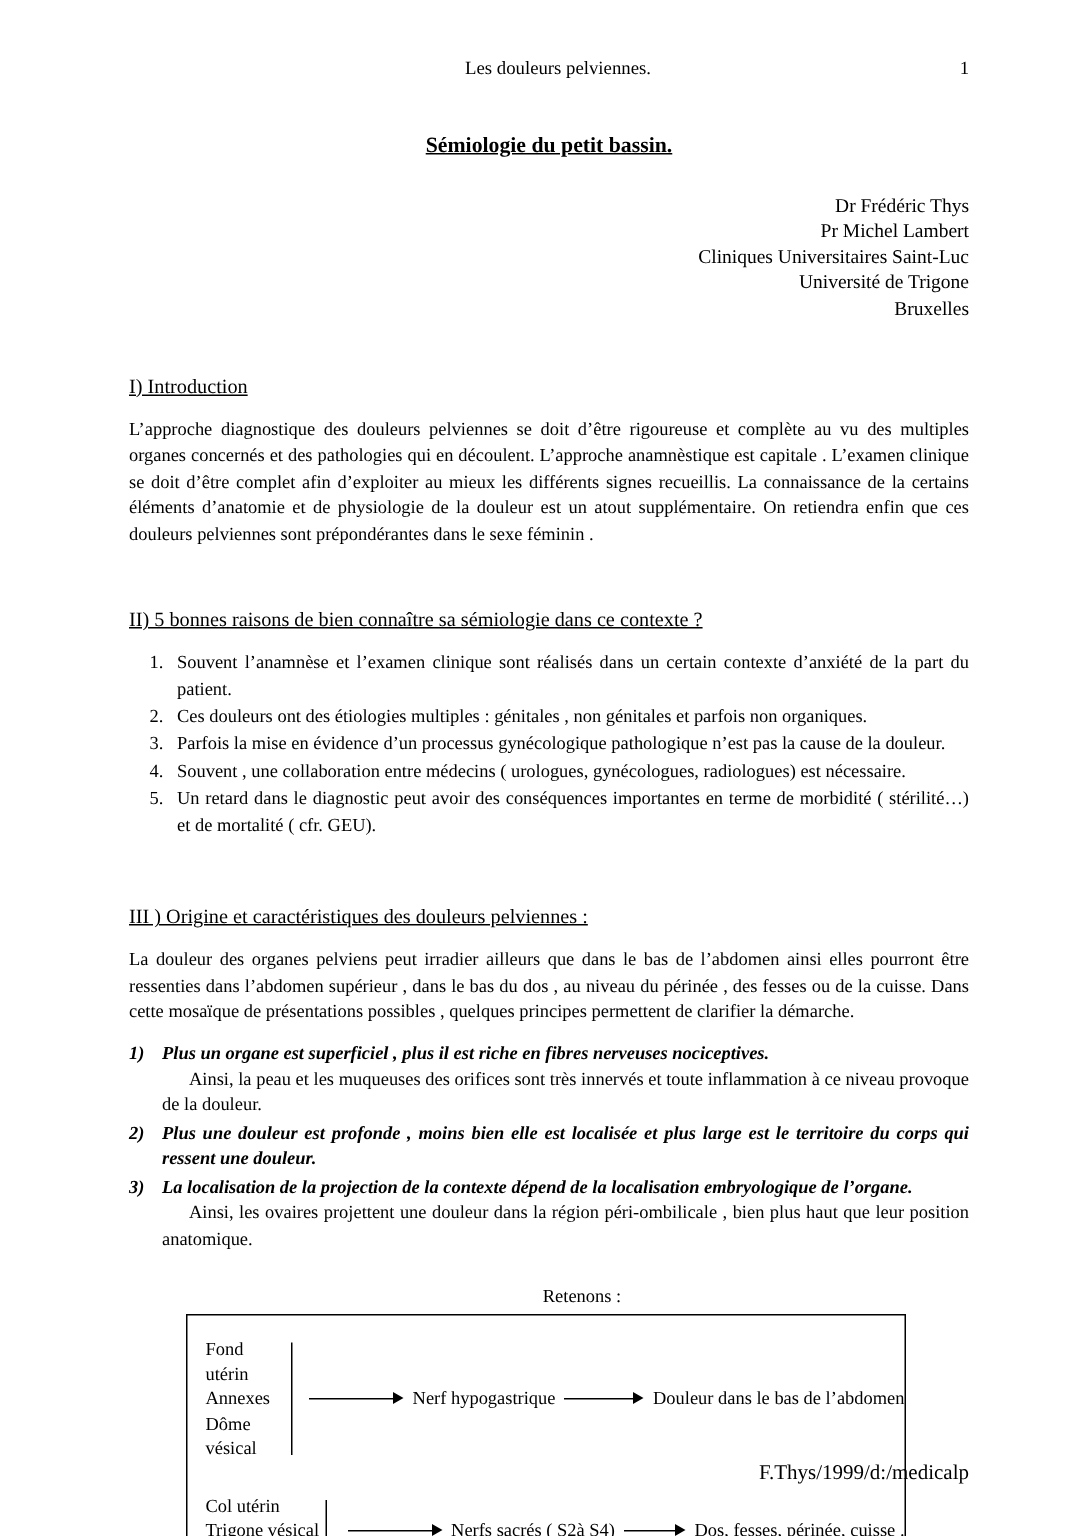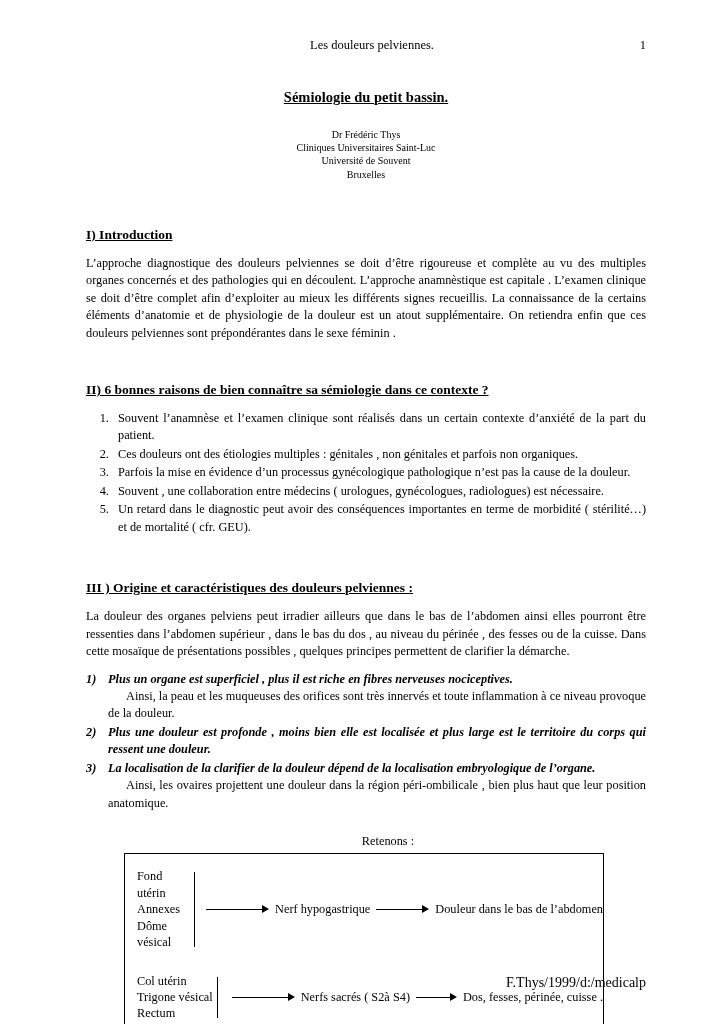--- a/index.html
+++ b/index.html
@@ -39,28 +39,28 @@
   }
   .doc-title {
     text-align: center;
     font-size: 14.5px;
     font-weight: bold;
     text-decoration: underline;
     margin-bottom: 22px;
     margin-top: 36px;
   }
   .authors {
-    text-align: center;
-    font-size: 10px;
+    text-align: right;
+    font-size: 13px;
     line-height: 1.32;
-    margin-bottom: 46px;
+    margin-bottom: 36px;
   }
   .section-heading {
     font-size: 13.5px;
-    font-weight: bold;
+    font-weight: normal;
     text-decoration: underline;
     margin: 0 0 12px 0;
   }
   .sec-gap-1 { margin-top: 0; }
   .sec-gap-2 { margin-top: 40px; }
   .sec-gap-3 { margin-top: 44px; }
   p.body-text {
     font-size: 12.3px;
     line-height: 1.42;
     margin: 0 0 6px 0;
@@ -176,29 +176,30 @@
 
   <div class="header-row">
     <div class="header-title">Les douleurs pelviennes.</div>
     <div class="header-page">1</div>
   </div>
 
   <div class="doc-title">Sémiologie du petit bassin.</div>
 
   <div class="authors">
     <div>Dr Frédéric Thys</div>
+    <div>Pr Michel Lambert</div>
     <div>Cliniques Universitaires Saint-Luc</div>
-    <div>Université de Souvent</div>
+    <div>Université de Trigone</div>
     <div>Bruxelles</div>
   </div>
 
   <h2 class="section-heading sec-gap-1">I) Introduction</h2>
   <p class="body-text">L’approche diagnostique des douleurs pelviennes se doit d’être rigoureuse et complète au vu des multiples organes concernés et des pathologies qui en découlent. L’approche anamnèstique est capitale . L’examen clinique se doit d’être complet afin d’exploiter au mieux les différents signes recueillis. La connaissance de la certains éléments d’anatomie et de physiologie de la douleur est un atout supplémentaire. On retiendra enfin que ces douleurs pelviennes sont  prépondérantes dans le sexe féminin .</p>
 
-  <h2 class="section-heading sec-gap-2">II) 6 bonnes raisons de bien connaître sa sémiologie dans ce contexte ?</h2>
+  <h2 class="section-heading sec-gap-2">II) 5 bonnes raisons de bien connaître sa sémiologie dans ce contexte ?</h2>
   <ol class="num-list">
     <li>Souvent l’anamnèse et l’examen clinique sont réalisés dans un certain contexte d’anxiété de la part du patient.</li>
     <li>Ces douleurs ont des étiologies multiples : génitales , non génitales et parfois non organiques.</li>
     <li>Parfois la mise en évidence d’un processus gynécologique pathologique n’est pas la cause de la douleur.</li>
     <li>Souvent , une collaboration entre médecins ( urologues, gynécologues, radiologues) est nécessaire.</li>
     <li>Un retard dans le diagnostic peut avoir des conséquences importantes en terme de morbidité ( stérilité…) et de mortalité ( cfr. GEU).</li>
   </ol>
 
   <h2 class="section-heading sec-gap-3">III ) Origine et caractéristiques des douleurs pelviennes :</h2>
   <p class="body-text">La douleur des organes pelviens peut irradier ailleurs que dans le bas de l’abdomen ainsi elles pourront être ressenties dans l’abdomen supérieur , dans le bas du dos , au niveau du périnée , des fesses ou de la cuisse. Dans cette mosaïque de présentations possibles , quelques principes permettent de clarifier la démarche.</p>
@@ -213,21 +214,21 @@
     </div>
     <div class="para-item">
       <div class="para-marker">2)</div>
       <div class="para-body">
         <span class="bi">Plus une douleur est profonde , moins bien elle est localisée et plus large est le territoire du corps qui ressent une douleur.</span>
       </div>
     </div>
     <div class="para-item">
       <div class="para-marker">3)</div>
       <div class="para-body">
-        <span class="bi">La localisation de la clarifier de la douleur dépend de la localisation embryologique de l’organe.</span>
+        <span class="bi">La localisation de la projection de la contexte dépend de la localisation embryologique de l’organe.</span>
         <span class="indent-cont">Ainsi, les ovaires projettent une douleur dans la région péri-ombilicale , bien plus haut que leur position anatomique.</span>
       </div>
     </div>
   </div>
 
   <div class="retenons">Retenons :</div>
 
   <div class="box">
 
     <div class="box-group">

